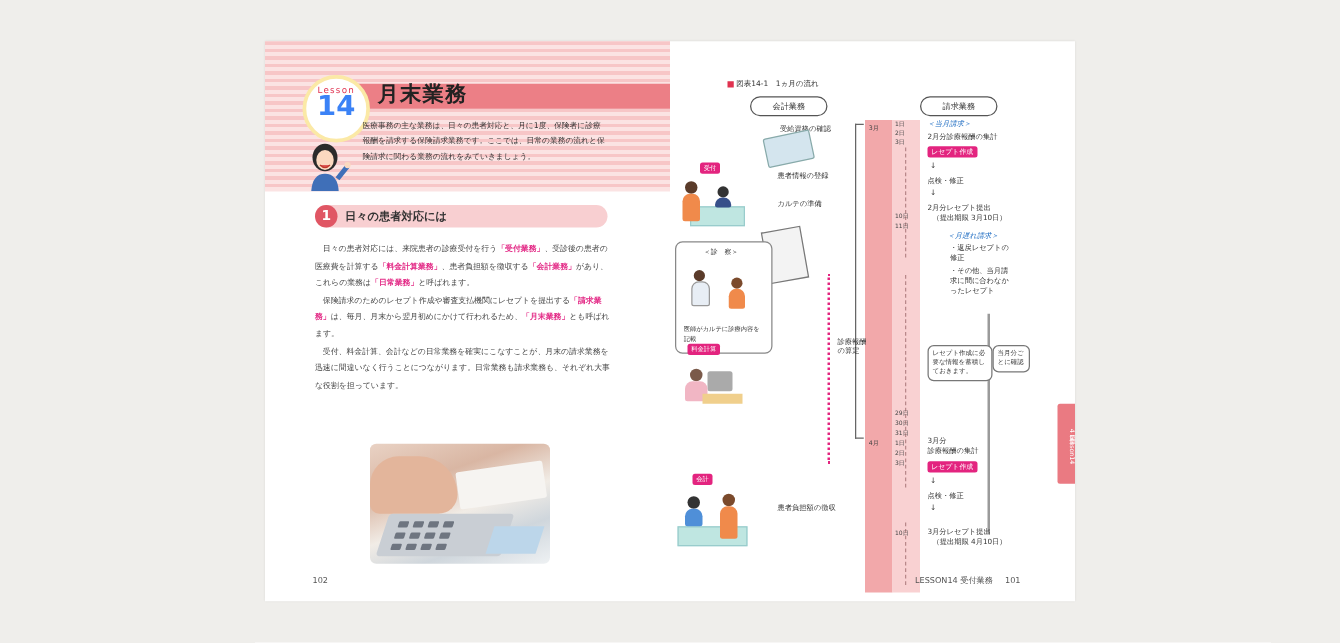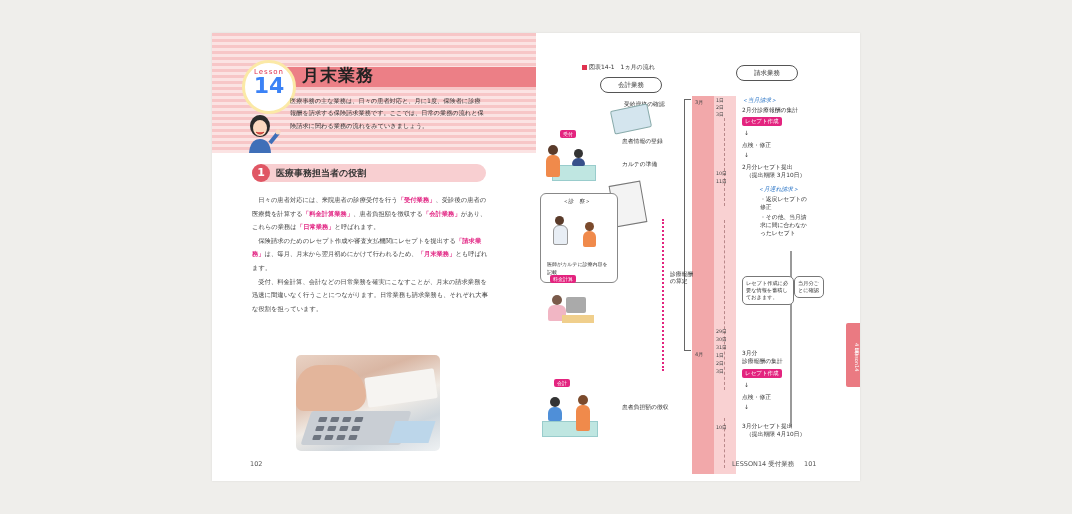--- a/index.html
+++ b/index.html
@@ -76,21 +76,21 @@
       <ellipse cx="14" cy="13" rx="10" ry="11" fill="#2b2b2b"></ellipse>
       <ellipse cx="14" cy="15" rx="7" ry="8" fill="#fbd9c0"></ellipse>
       <path d="M10 19 q4 4 8 0" stroke="#c0392b" fill="#e05a5a"></path>
       <path d="M3 40 q1 -14 11 -14 q10 0 11 14z" fill="#3f6fb8"></path>
       <path d="M24 30 l8 -10" stroke="#3f6fb8" stroke-width="4"></path>
       <circle cx="32" cy="19" r="2.5" fill="#fbd9c0"></circle>
     </svg>
 
     <div class="sec-head">
       <div class="sec-num">1</div>
-      <div class="sec-title">医療事務担当者の役割</div>
+      <div class="sec-title">日々の患者対応には</div>
     </div>
 
     <div class="body">
       <p>
         <span>日々の患者対応には、来院患者の診療受付を行う</span><span class="hl">「受付業務」</span><span>、受診後の患者の医療費を計算する</span><span class="hl">「料金計算業務」</span><span>、患者負担額を徴収する</span><span class="hl">「会計業務」</span><span>があり、これらの業務は</span><span class="hl">「日常業務」</span><span>と呼ばれます。</span>
       </p>
       <p>
         <span>保険請求のためのレセプト作成や審査支払機関にレセプトを提出する</span><span class="hl">「請求業務」</span><span>は、毎月、月末から翌月初めにかけて行われるため、</span><span class="hl">「月末業務」</span><span>とも呼ばれます。</span>
       </p>
       <p>
@@ -118,21 +118,21 @@
       <div class="card"></div>
     </div>
 
     <div class="folio" style="left:38px;top:427px;">102</div>
   </div>
 
   <div class="page-right">
     <div class="fig-label" style="left:46px;top:30px;"><span class="sq"></span><span>図表14-1　1ヵ月の流れ</span></div>
 
     <div class="pill" style="left:64px;top:44px;width:60px;">会計業務</div>
-    <div class="pill" style="left:200px;top:32px;width:60px;text-align:center;">請求業務</div>
+    <div class="pill" style="left:200px;top:44px;width:60px;text-align:center;">請求業務</div>
 
     <div class="band-a"></div>
     <div class="band-b">
       <div class="dash" style="top:22px;height:88px;"></div>
       <div class="dash" style="top:124px;height:170px;"></div>
       <div class="dash" style="top:322px;height:50px;"></div>
     </div>
     <div class="mlabel" style="top:66px;">3月</div>
     <div class="mlabel" style="top:318px;">4月</div>
 

